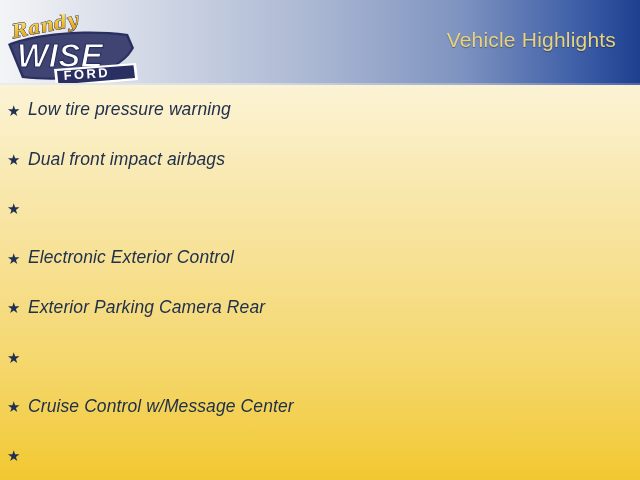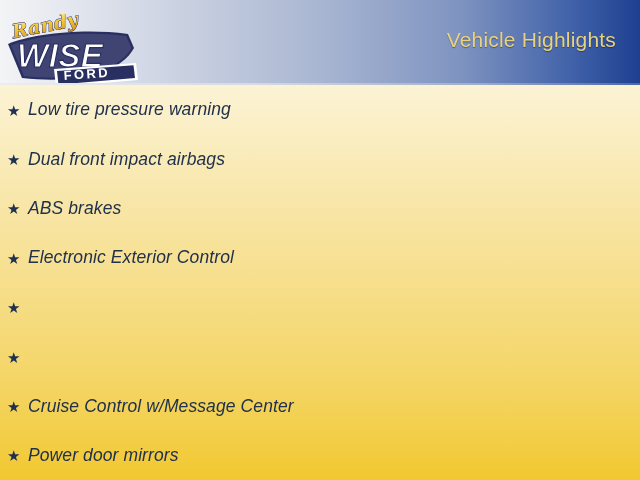--- a/index.html
+++ b/index.html
@@ -159,41 +159,40 @@
       <span class="hl-text">Low tire pressure warning</span>
     </li>
 
     <li class="hl-item">
       <span class="hl-star">★</span>
       <span class="hl-text">Dual front impact airbags</span>
     </li>
 
     <li class="hl-item">
       <span class="hl-star">★</span>
-      <span class="hl-text">ABS brakes</span>
     </li>
 
     <li class="hl-item">
       <span class="hl-star">★</span>
       <span class="hl-text">Electronic Exterior Control</span>
     </li>
 
     <li class="hl-item">
       <span class="hl-star">★</span>
+      <span class="hl-text">Exterior Parking Camera Rear</span>
     </li>
 
     <li class="hl-item">
       <span class="hl-star">★</span>
     </li>
 
     <li class="hl-item">
       <span class="hl-star">★</span>
       <span class="hl-text">Cruise Control w/Message Center</span>
     </li>
 
     <li class="hl-item">
       <span class="hl-star">★</span>
-      <span class="hl-text">Power door mirrors</span>
     </li>
 
   </ul>
 
 </div>
 
 </body></html>

